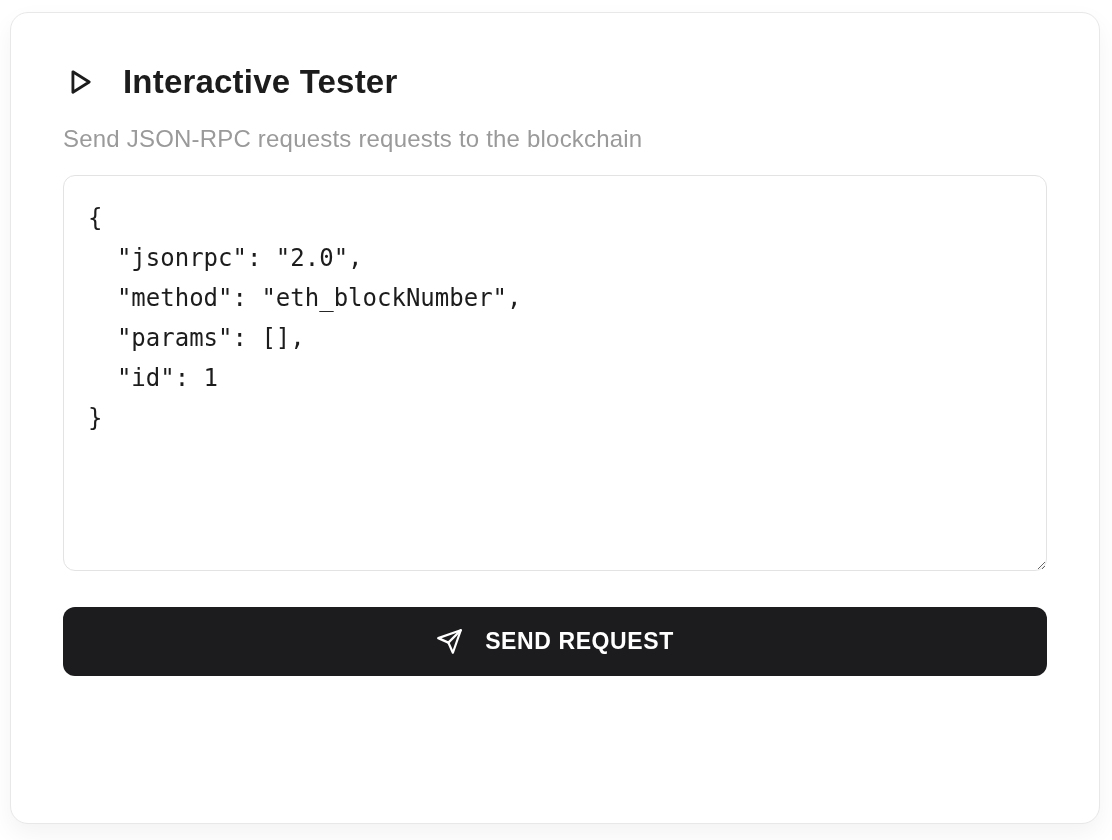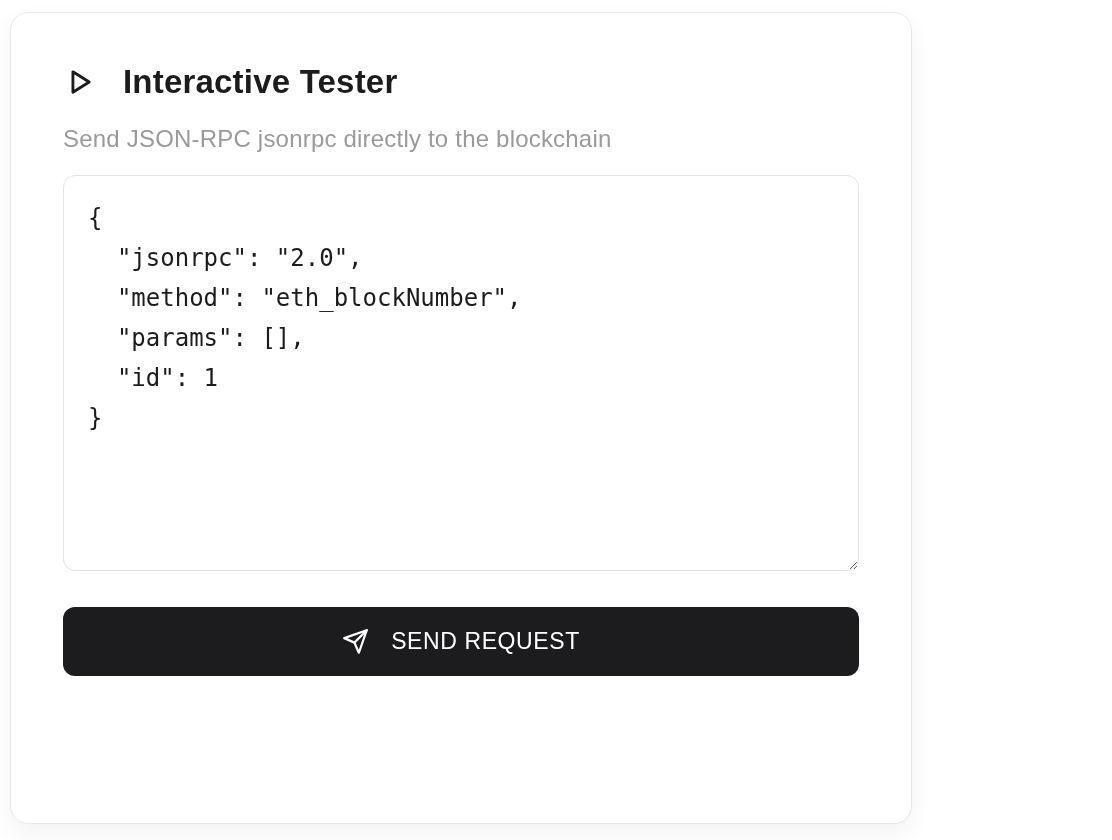--- a/index.html
+++ b/index.html
@@ -9,21 +9,21 @@
     height: 840px;
     background: var(--page-bg, #ffffff);
     font-family: "Liberation Sans", sans-serif;
     overflow: hidden;
   }
 
   .card {
     position: absolute;
     left: 10px;
     top: 12px;
-    width: 902px;
+    width: 1090px;
     height: 812px;
     background: var(--card-bg, #ffffff);
     border: 1px solid var(--card-border, #e8e8e8);
     border-radius: 18px;
     box-shadow: 0 10px 25px rgba(0,0,0,0.05);
     padding: 50px 52px 52px 52px;
   }
 
   .card-header {
     display: flex;
@@ -101,40 +101,40 @@
     width: 27px;
     height: 27px;
     display: inline-flex;
     color: var(--button-text, #ffffff);
     flex: 0 0 auto;
   }
   .send-icon svg { width: 100%; height: 100%; }
 
   .send-label {
     font-size: 23px;
-    font-weight: 400;
+    font-weight: 700;
     letter-spacing: 0.6px;
     text-transform: uppercase;
   }
 </style>
 </head>
 <body>
 
 <section class="card">
 
   <header class="card-header">
     <span class="title-icon">
       <svg viewBox="0 0 24 24" fill="none" stroke="currentColor" stroke-width="2" stroke-linejoin="round" stroke-linecap="round">
         <path d="M7 4.8 L18.5 12 L7 19.2 Z"></path>
       </svg>
     </span>
     <h1 class="title">Interactive Tester</h1>
   </header>
 
-  <p class="subtitle">Send JSON-RPC jsonrpc directly to the blockchain</p>
+  <p class="subtitle">Send JSON-RPC requests requests to the blockchain</p>
 
 
   <textarea id="payload" class="payload-input" spellcheck="false" style="">{
   "jsonrpc": "2.0",
   "method": "eth_blockNumber",
   "params": [],
   "id": 1
 }</textarea>
 
   <button class="send-button">

